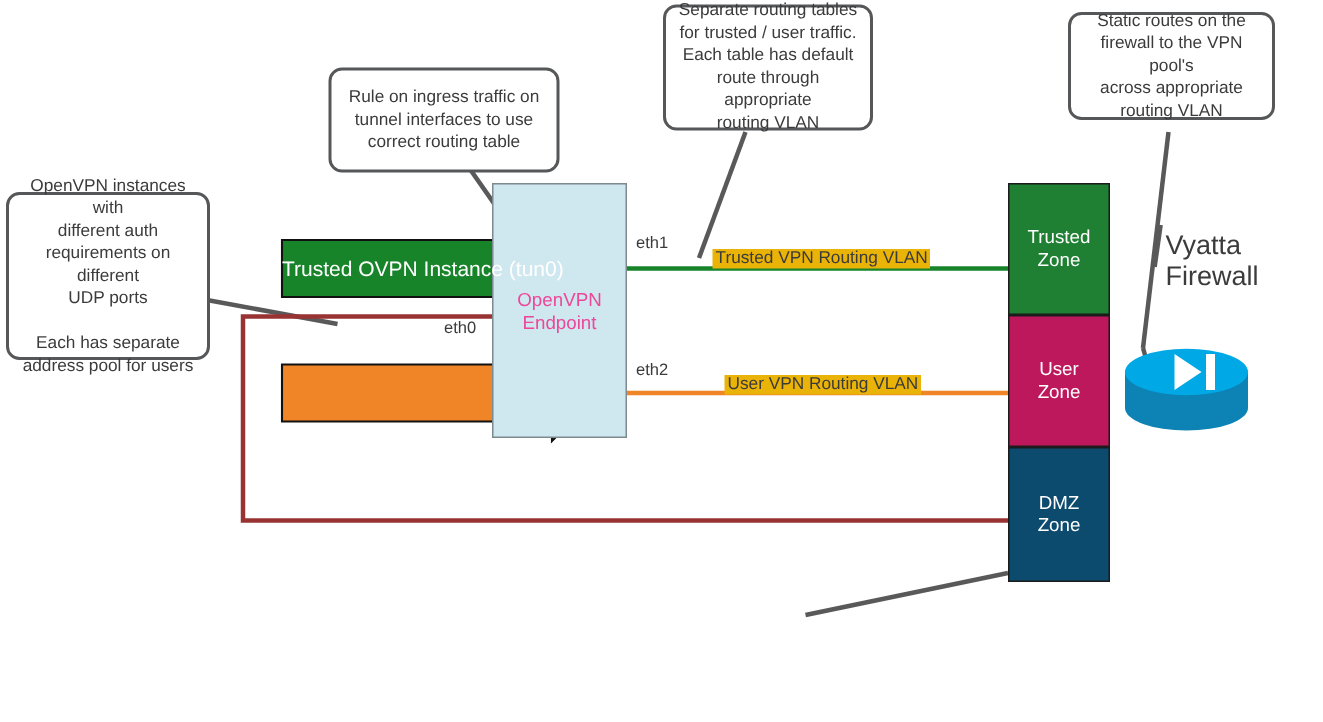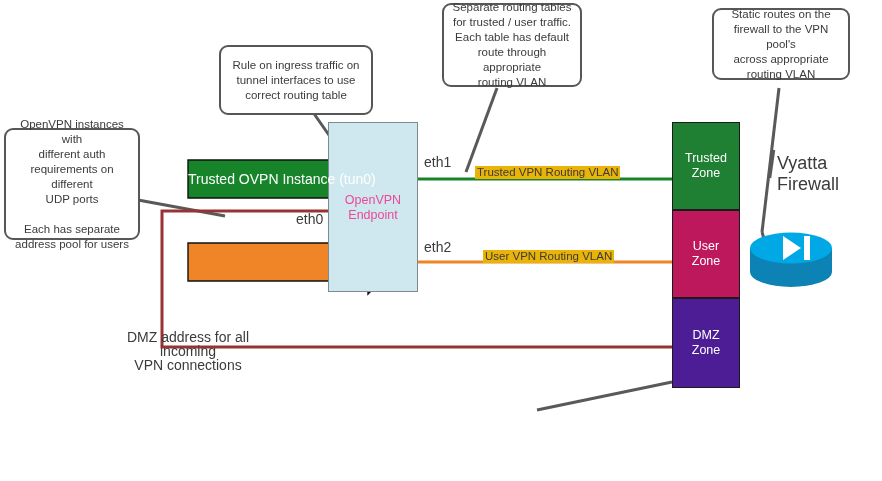--- a/index.html
+++ b/index.html
@@ -67,21 +67,21 @@
     display:flex;
     align-items:center;
     justify-content:center;
     text-align:center;
     white-space:pre-line;
   }
 
   
   .plain{
     position:absolute;
-    font-size:14px;
+    font-size:11px;
     color:#3b3b3b;
     line-height:14px;
     white-space:pre-line;
   }
   .vyatta{
     position:absolute;
     font-size:18px;
     color:#3b3b3b;
   }
   .vlanlabel{
@@ -170,27 +170,25 @@
   <div class="plain" style="left:424px;top:155px;">eth1</div>
 
   <div class="plain" style="left:296px;top:212px;">eth0</div>
 
   <div class="plain" style="left:424px;top:240px;">eth2</div>
 
   <div class="vlanlabel" style="left:475px;top:166px;">Trusted VPN Routing VLAN</div>
 
   <div class="vlanlabel" style="left:483px;top:250px;">User VPN Routing VLAN</div>
 
-  <div class="plain" style="left:108px;top:330px;width:160px;text-align:center;">DMZ address for all incoming
-VPN connections</div>
 
   <div class="zone" style="left:672px;top:122px;width:68px;height:88px;background:#1f7f32;">Trusted
 Zone</div>
 
   <div class="zone" style="left:672px;top:210px;width:68px;height:88px;background:#be185d;">User
 Zone</div>
 
-  <div class="zone" style="left:672px;top:298px;width:68px;height:90px;background:#4c1d95;">DMZ
+  <div class="zone" style="left:672px;top:298px;width:68px;height:90px;background:#0c4a6e;">DMZ
 Zone</div>
 
   <div class="vyatta" style="left:777px;top:153px;">Vyatta Firewall</div>
 
 </div>
 
 </body></html>

